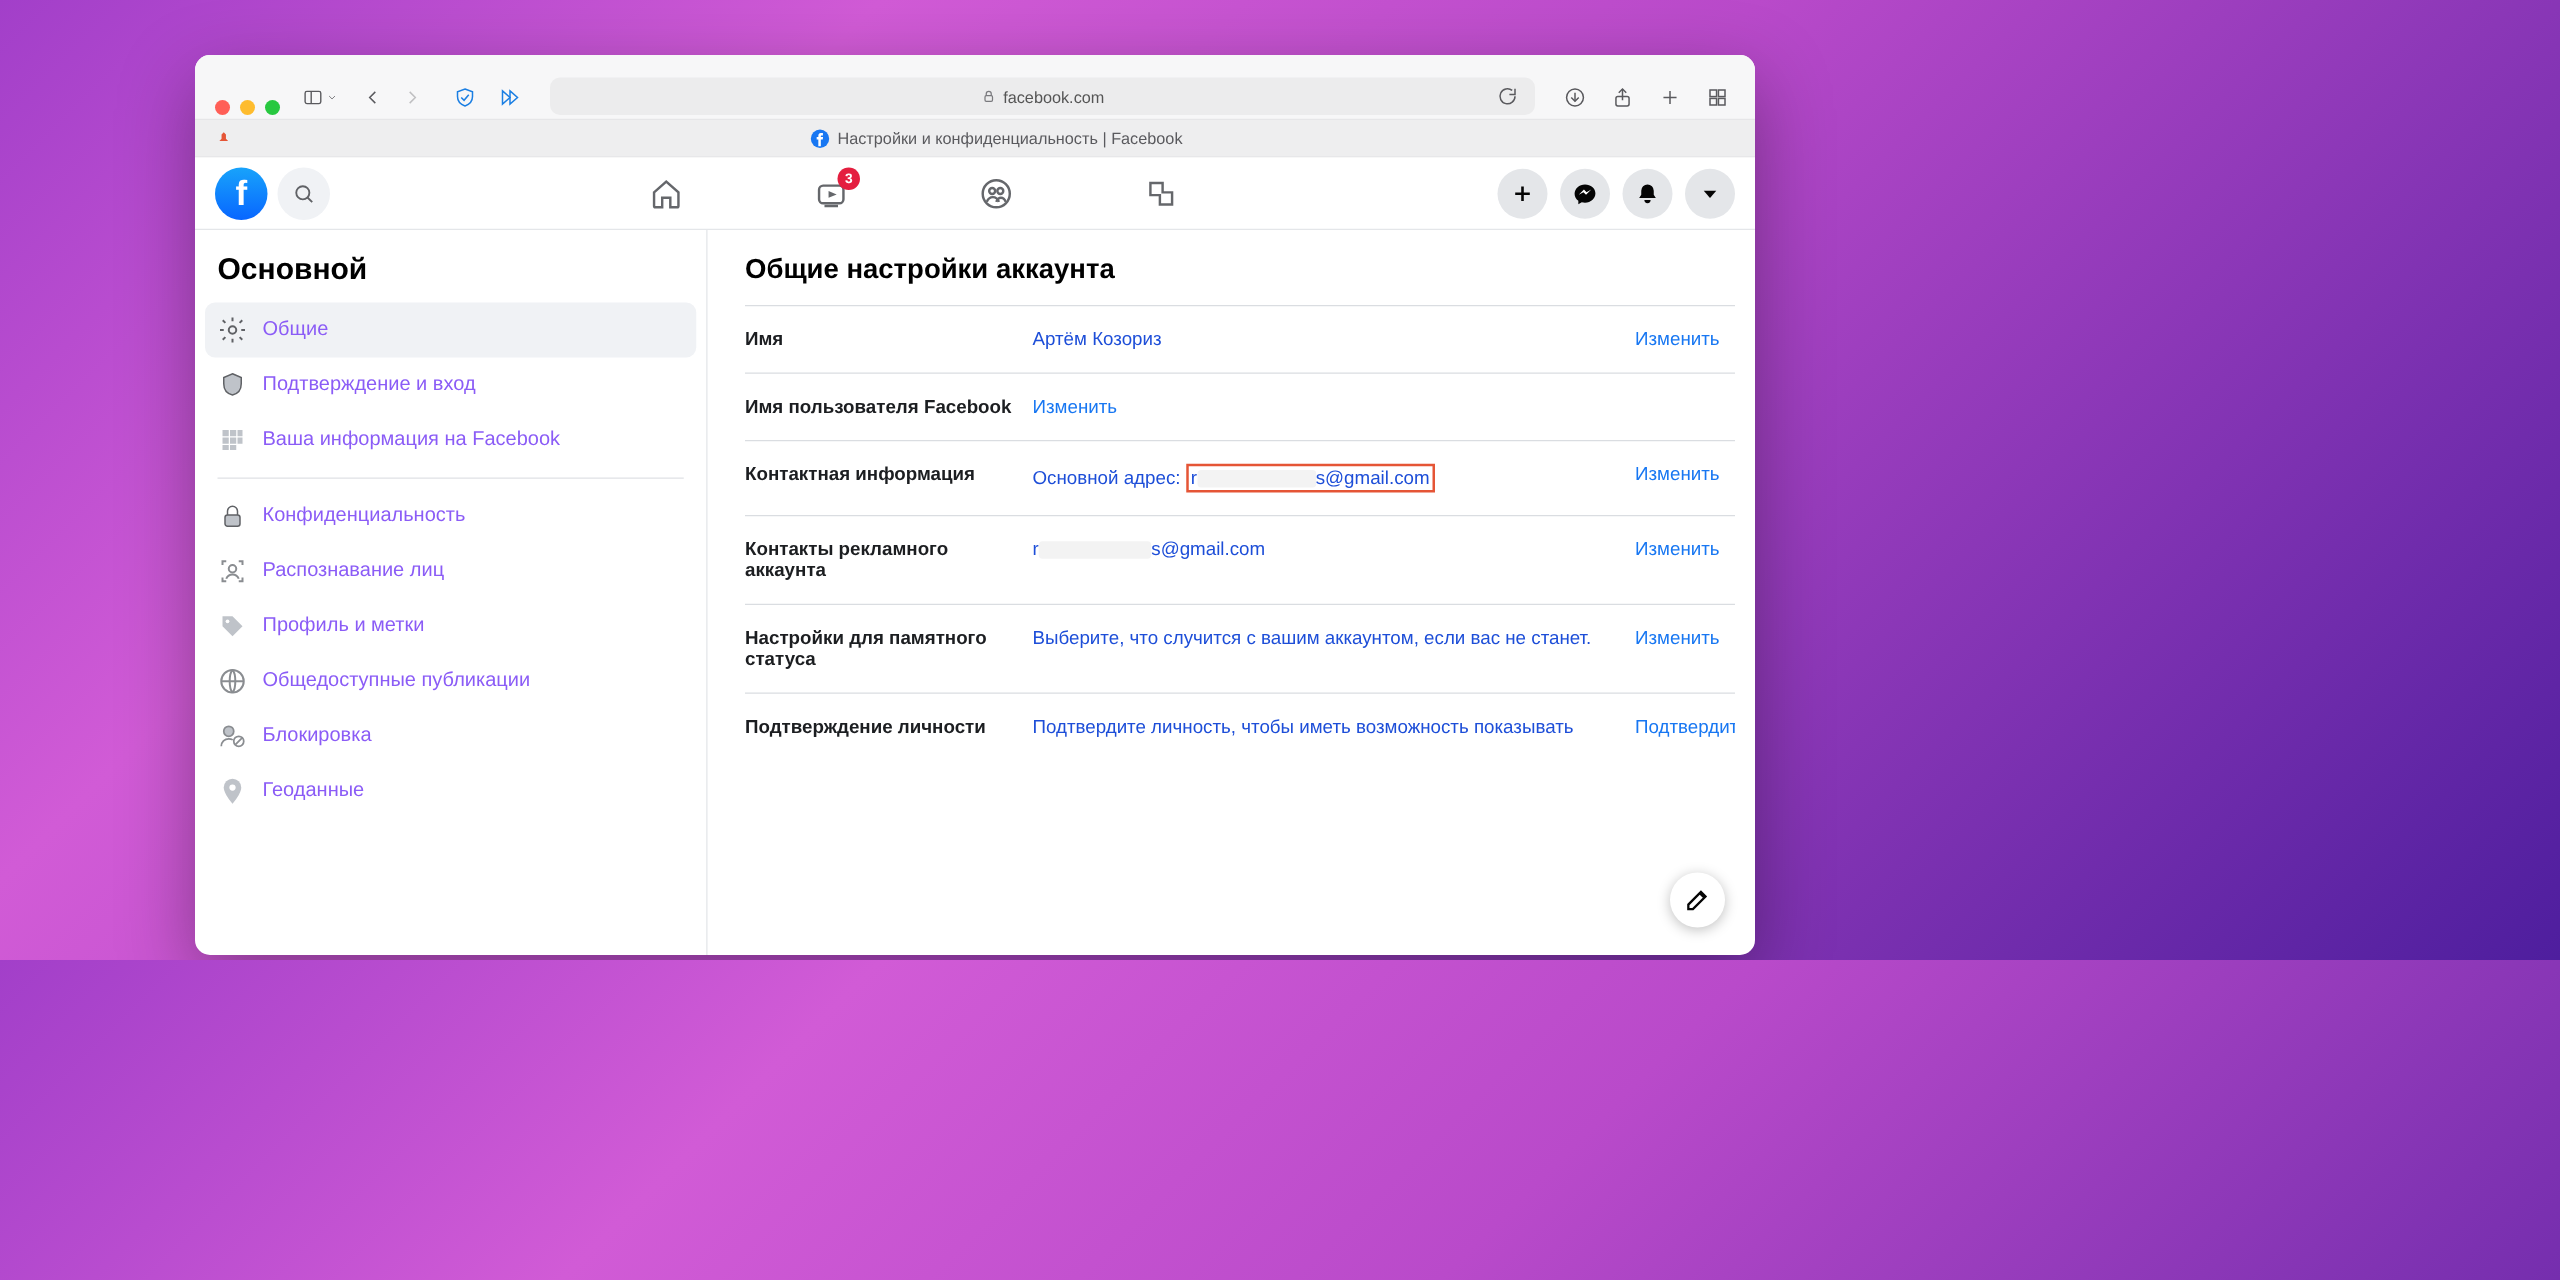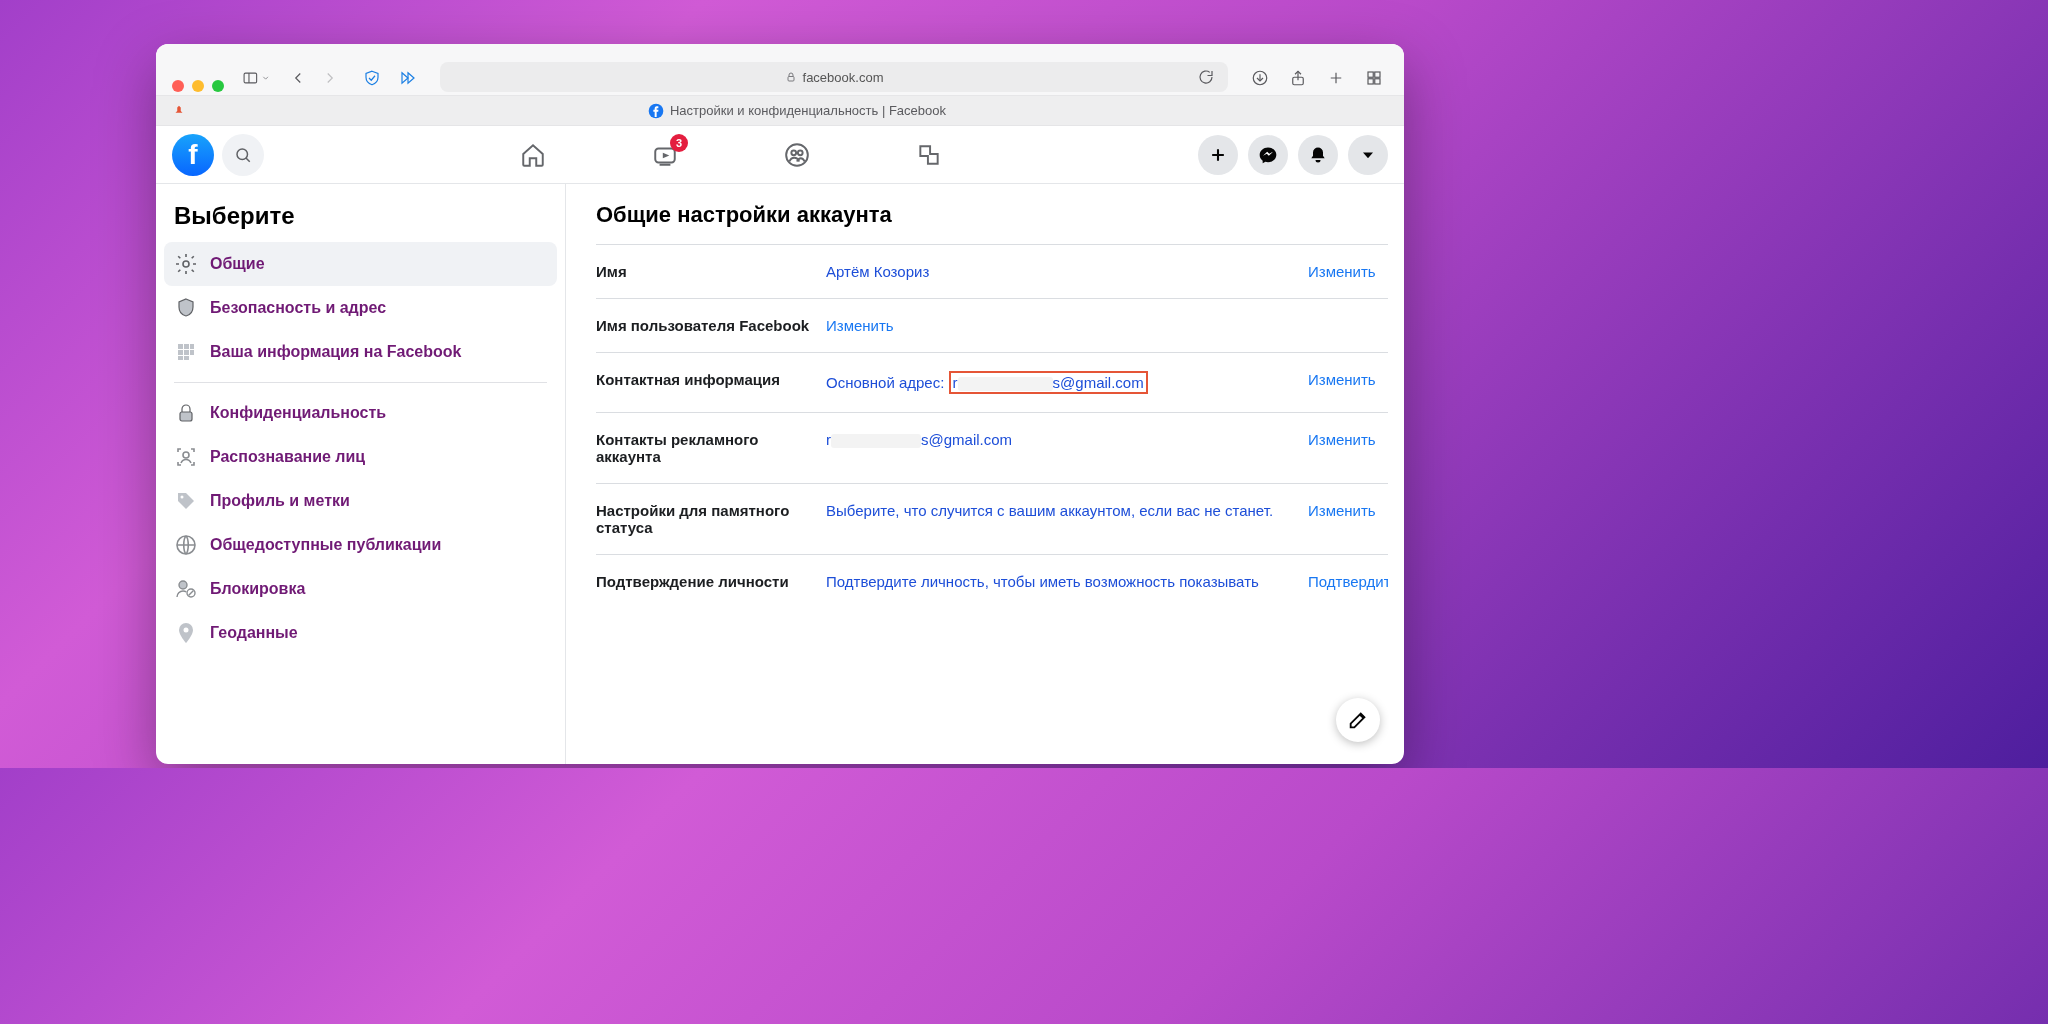--- a/index.html
+++ b/index.html
@@ -53,21 +53,21 @@
 .fb-center .nav { width:42px; height:42px; display:flex; align-items:center; justify-content:center; color:#65676b; position:relative; }
 .fb-center .nav svg { width:26px; height:26px; stroke: currentColor; fill:none; stroke-width:1.8; }
 .badge { position:absolute; top:0; right:-2px; background:#e41e3f; color:#fff; font-size:11px; font-weight:600; border-radius:50%; width:18px; height:18px; display:flex; align-items:center; justify-content:center; }
 .fb-right { display:flex; gap:10px; }
 .circ { width:40px; height:40px; border-radius:50%; background:#e4e6e9; display:flex; align-items:center; justify-content:center; color:#050505; }
 .circ svg { width:20px; height:20px; }
 
 .split { flex:1; display:flex; overflow:hidden; }
 .leftcol { width:410px; border-right:1px solid #e4e6e9; padding: 14px 8px 0 8px; overflow:auto; }
 .leftcol h2 { font-size:24px; font-weight:700; padding: 4px 10px 12px; }
-.side-item { display:flex; align-items:center; gap:12px; padding: 10px 10px; border-radius:8px; font-size:16px; color:#701a75; cursor:pointer;font-weight:bold; }
+.side-item { display:flex; align-items:center; gap:12px; padding: 10px 10px; border-radius:8px; font-size:16px; color:#8b5cf6; cursor:pointer; }
 .side-item.active { background:#f0f2f5; }
 .side-item .ico { width:24px; height:24px; display:flex; align-items:center; justify-content:center; color:#8a8d91; }
 .side-sep { height:1px; background:#e0e1e5; margin: 8px 10px; }
 .rightcol { flex:1; padding: 18px 16px 0 30px; overflow:auto; }
 .rightcol h2 { font-size:22px; font-weight:700; padding-bottom:16px; border-bottom:1px solid #dadde1; margin-right:0; }
 .row { display:flex; padding: 18px 0; border-bottom:1px solid #dadde1; font-size:15px; }
 .row .label { width: 230px; font-weight:600; color:#1c1e21; }
 .row .value { flex:1; color:#1d4ed8; position:relative; }
 .row .action { color:#1877f2; cursor:pointer; padding-right:0; width:80px; text-align:left; overflow:hidden; white-space:nowrap; }
 .boxed { display:inline-block; border:2px solid #e55536; padding:1px 2px; }
@@ -240,38 +240,38 @@
       <div class="circ">
           <svg viewBox="0 0 24 24" fill="#050505">
             <polygon points="6 9 18 9 12 16"></polygon>
           </svg>
         </div>
     </div>
   </div>
 
   <div class="split">
     <div class="leftcol">
-      <h2>Выберите</h2>
+      <h2>Основной</h2>
 
       <div class="side-item active">
         <span class="ico">
             <svg viewBox="0 0 24 24" stroke="#606266" fill="none" stroke-width="1.6">
               <circle cx="12" cy="12" r="3"></circle>
               <path d="M12 2v3M12 19v3M4.2 4.2l2.1 2.1M17.7 17.7l2.1 2.1M2 12h3M19 12h3M4.2 19.8l2.1-2.1M17.7 6.3l2.1-2.1"></path>
             </svg>
           </span>
         <span>Общие</span>
       </div>
       <div class="side-item">
         <span class="ico">
             <svg viewBox="0 0 24 24" stroke="#606266" fill="#bfc3c9" stroke-width="1.2">
               <path d="M12 3l7 3v5c0 5-3 8-7 9-4-1-7-4-7-9V6z"></path>
             </svg>
           </span>
-        <span>Безопасность и адрес</span>
+        <span>Подтверждение и вход</span>
       </div>
       <div class="side-item">
         <span class="ico">
             <svg viewBox="0 0 24 24" fill="#bfc3c9">
               <rect x="4" y="4" width="5" height="5"></rect>
               <rect x="10" y="4" width="5" height="5"></rect>
               <rect x="4" y="10" width="5" height="5"></rect>
               <rect x="10" y="10" width="5" height="5"></rect>
               <rect x="16" y="4" width="4" height="5"></rect>
               <rect x="16" y="10" width="4" height="5"></rect>

